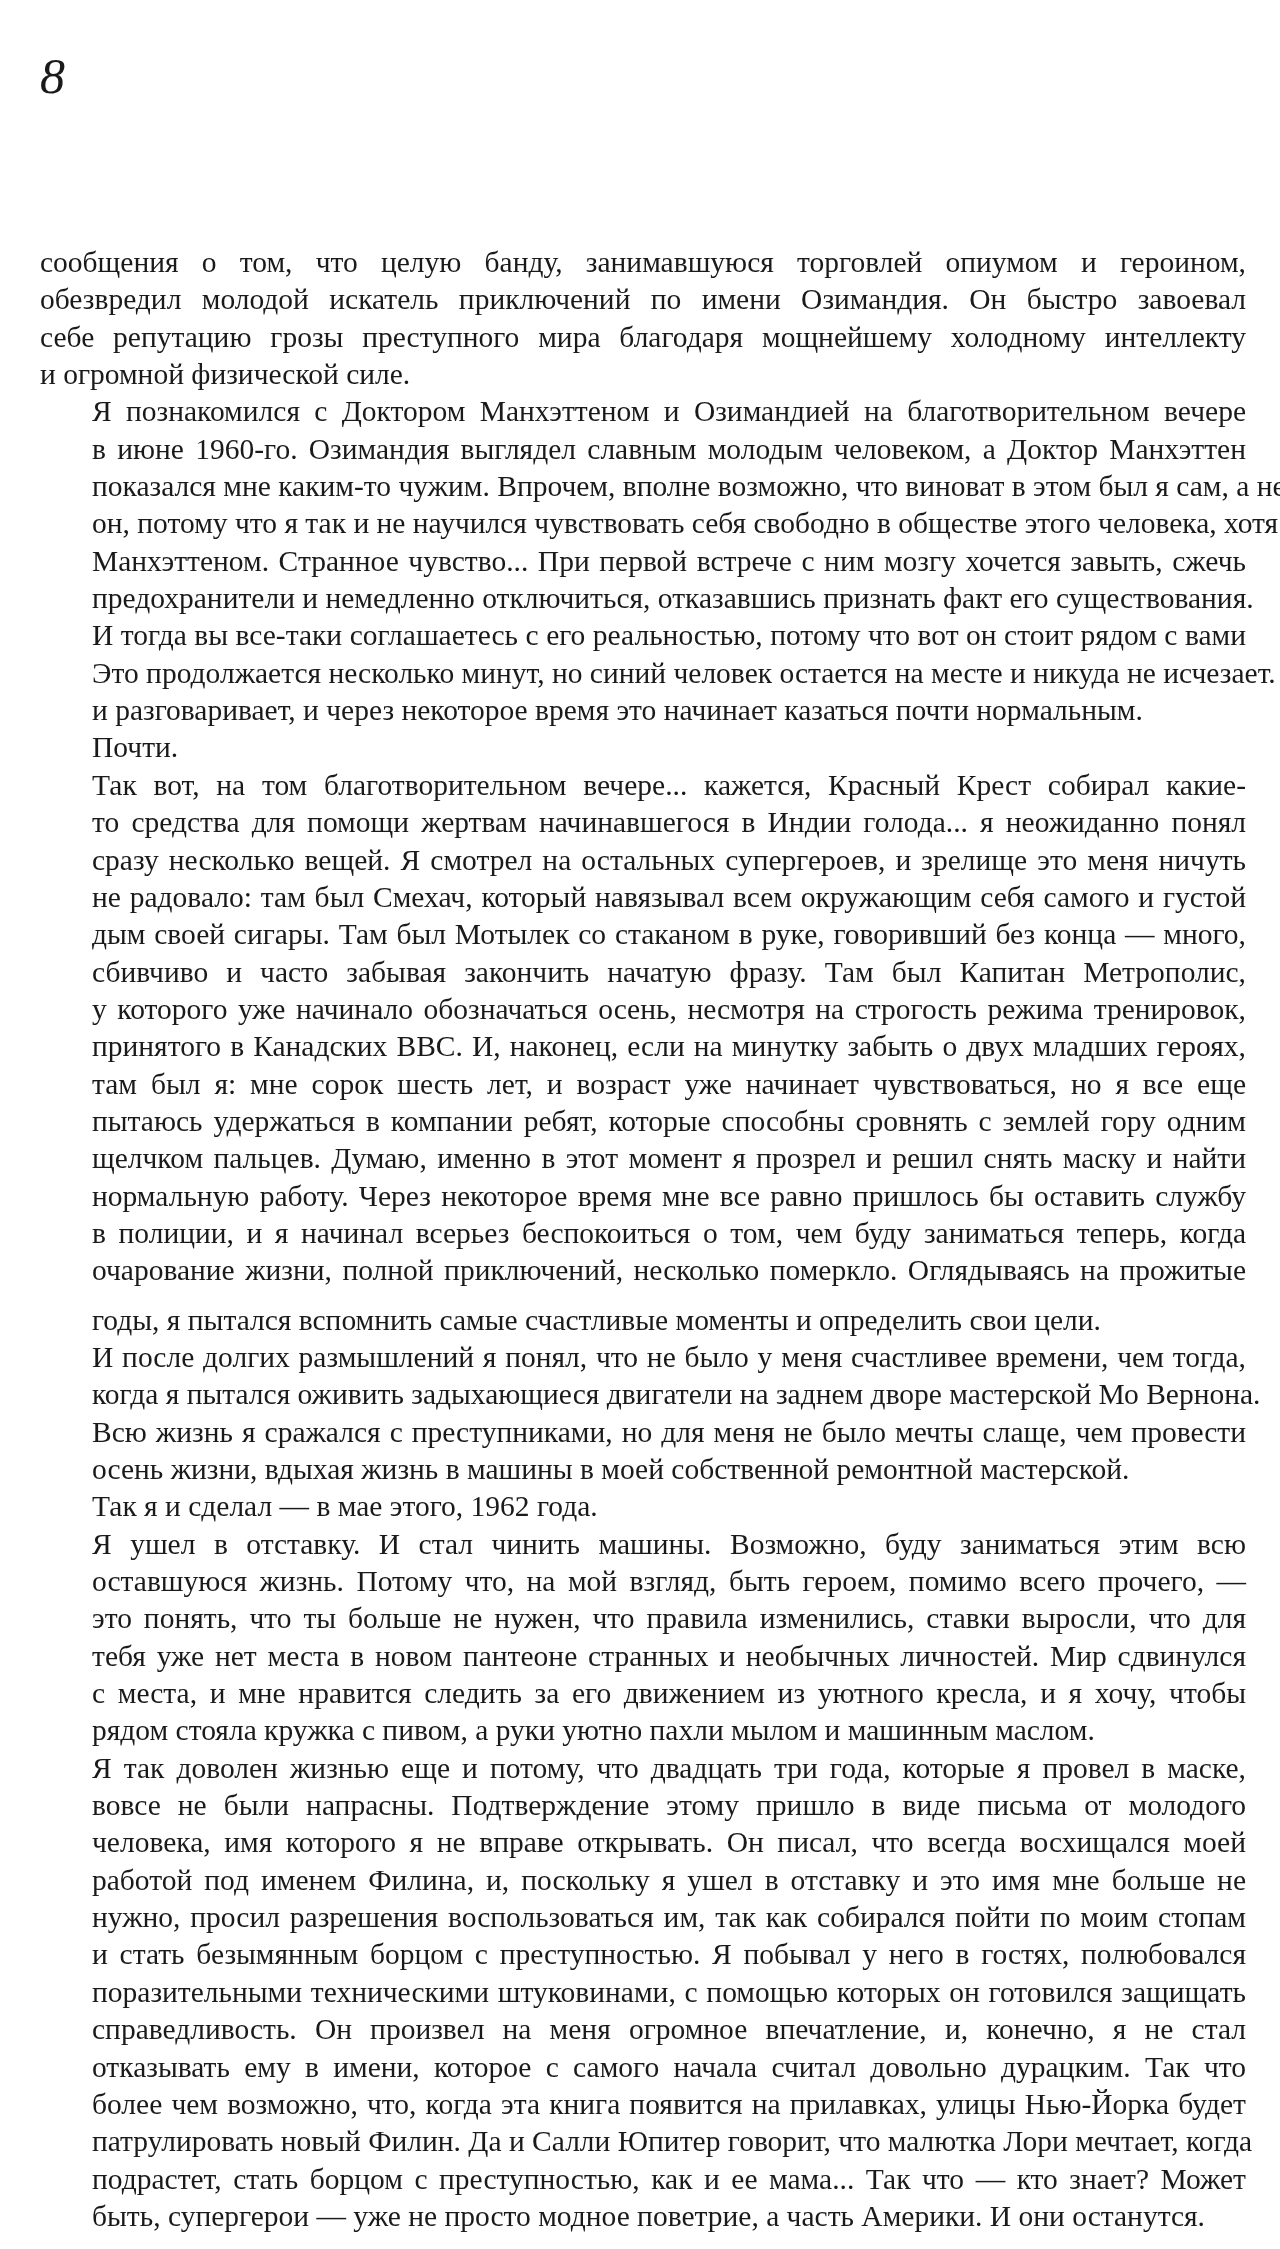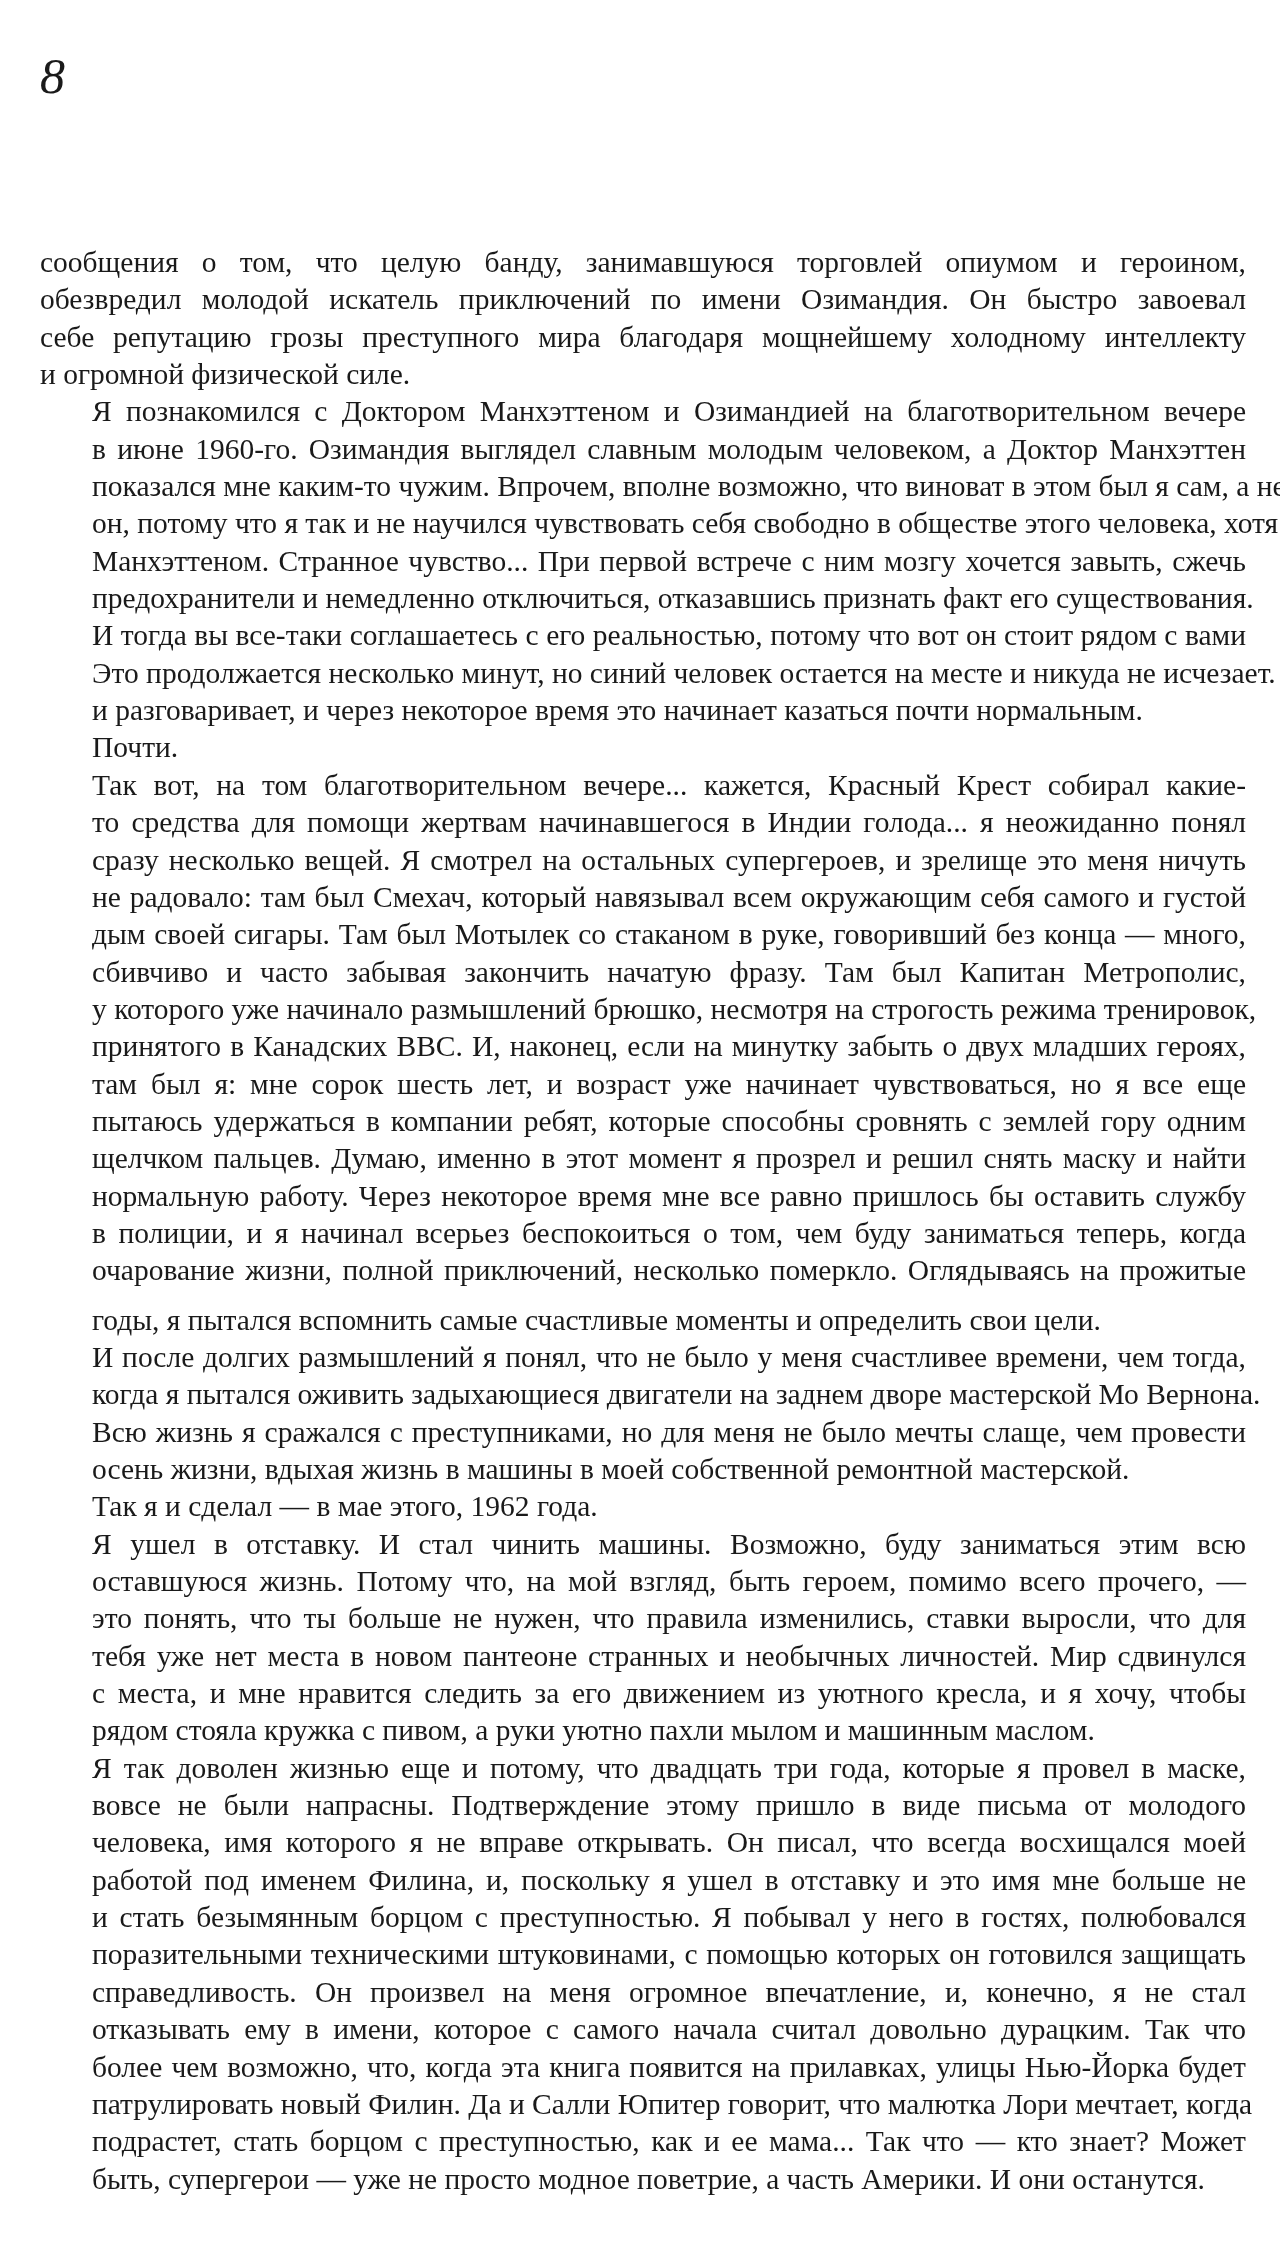--- a/index.html
+++ b/index.html
@@ -94,21 +94,21 @@
     <p>
       <span class="line last" style="text-indent: 52px; white-space: nowrap;">Почти.</span>
     </p>
     <p>
       <span class="line" style="text-indent: 52px; white-space: nowrap;">Так вот, на том благотворительном вечере... кажется, Красный Крест собирал какие-</span>
       <span class="line" style="white-space: nowrap;">то средства для помощи жертвам начинавшегося в Индии голода... я неожиданно понял</span>
       <span class="line" style="white-space: nowrap;">сразу несколько вещей. Я смотрел на остальных супергероев, и зрелище это меня ничуть</span>
       <span class="line" style="white-space: nowrap;">не радовало: там был Смехач, который навязывал всем окружающим себя самого и густой</span>
       <span class="line" style="white-space: nowrap;">дым своей сигары. Там был Мотылек со стаканом в руке, говоривший без конца — много,</span>
       <span class="line" style="white-space: nowrap;">сбивчиво и часто забывая закончить начатую фразу. Там был Капитан Метрополис,</span>
-      <span class="line" style="white-space: nowrap;">у которого уже начинало размышлений брюшко, несмотря на строгость режима тренировок,</span>
+      <span class="line" style="white-space: nowrap;">у которого уже начинало обозначаться осень, несмотря на строгость режима тренировок,</span>
       <span class="line" style="white-space: nowrap;">принятого в Канадских ВВС. И, наконец, если на минутку забыть о двух младших героях,</span>
       <span class="line" style="white-space: nowrap;">там был я: мне сорок шесть лет, и возраст уже начинает чувствоваться, но я все еще</span>
       <span class="line" style="white-space: nowrap;">пытаюсь удержаться в компании ребят, которые способны сровнять с землей гору одним</span>
       <span class="line" style="white-space: nowrap;">щелчком пальцев. Думаю, именно в этот момент я прозрел и решил снять маску и найти</span>
       <span class="line" style="white-space: nowrap;">нормальную работу. Через некоторое время мне все равно пришлось бы оставить службу</span>
       <span class="line" style="white-space: nowrap;">в полиции, и я начинал всерьез беспокоиться о том, чем буду заниматься теперь, когда</span>
       <span class="line" style="white-space: nowrap;">очарование жизни, полной приключений, несколько померкло. Оглядываясь на прожитые</span>
       <span class="line last" style="white-space: nowrap; margin-top: 12px;">годы, я пытался вспомнить самые счастливые моменты и определить свои цели.</span>
     </p>
     <p>
@@ -126,20 +126,21 @@
       <span class="line" style="white-space: nowrap;">это понять, что ты больше не нужен, что правила изменились, ставки выросли, что для</span>
       <span class="line" style="white-space: nowrap;">тебя уже нет места в новом пантеоне странных и необычных личностей. Мир сдвинулся</span>
       <span class="line" style="white-space: nowrap;">с места, и мне нравится следить за его движением из уютного кресла, и я хочу, чтобы</span>
       <span class="line last" style="white-space: nowrap;">рядом стояла кружка с пивом, а руки уютно пахли мылом и машинным маслом.</span>
     </p>
     <p>
       <span class="line" style="text-indent: 52px; white-space: nowrap;">Я так доволен жизнью еще и потому, что двадцать три года, которые я провел в маске,</span>
       <span class="line" style="white-space: nowrap;">вовсе не были напрасны. Подтверждение этому пришло в виде письма от молодого</span>
       <span class="line" style="white-space: nowrap;">человека, имя которого я не вправе открывать. Он писал, что всегда восхищался моей</span>
       <span class="line" style="white-space: nowrap;">работой под именем Филина, и, поскольку я ушел в отставку и это имя мне больше не</span>
+      <span class="line" style="white-space: nowrap;">нужно, просил разрешения воспользоваться им, так как собирался пойти по моим стопам</span>
       <span class="line" style="white-space: nowrap;">и стать безымянным борцом с преступностью. Я побывал у него в гостях, полюбовался</span>
       <span class="line" style="white-space: nowrap;">поразительными техническими штуковинами, с помощью которых он готовился защищать</span>
       <span class="line" style="white-space: nowrap;">справедливость. Он произвел на меня огромное впечатление, и, конечно, я не стал</span>
       <span class="line" style="white-space: nowrap;">отказывать ему в имени, которое с самого начала считал довольно дурацким. Так что</span>
       <span class="line" style="white-space: nowrap;">более чем возможно, что, когда эта книга появится на прилавках, улицы Нью-Йорка будет</span>
       <span class="line" style="white-space: nowrap;">патрулировать новый Филин. Да и Салли Юпитер говорит, что малютка Лори мечтает, когда</span>
       <span class="line" style="white-space: nowrap;">подрастет, стать борцом с преступностью, как и ее мама... Так что — кто знает? Может</span>
       <span class="line last" style="white-space: nowrap;">быть, супергерои — уже не просто модное поветрие, а часть Америки. И они останутся.</span>
     </p>
   </div>

